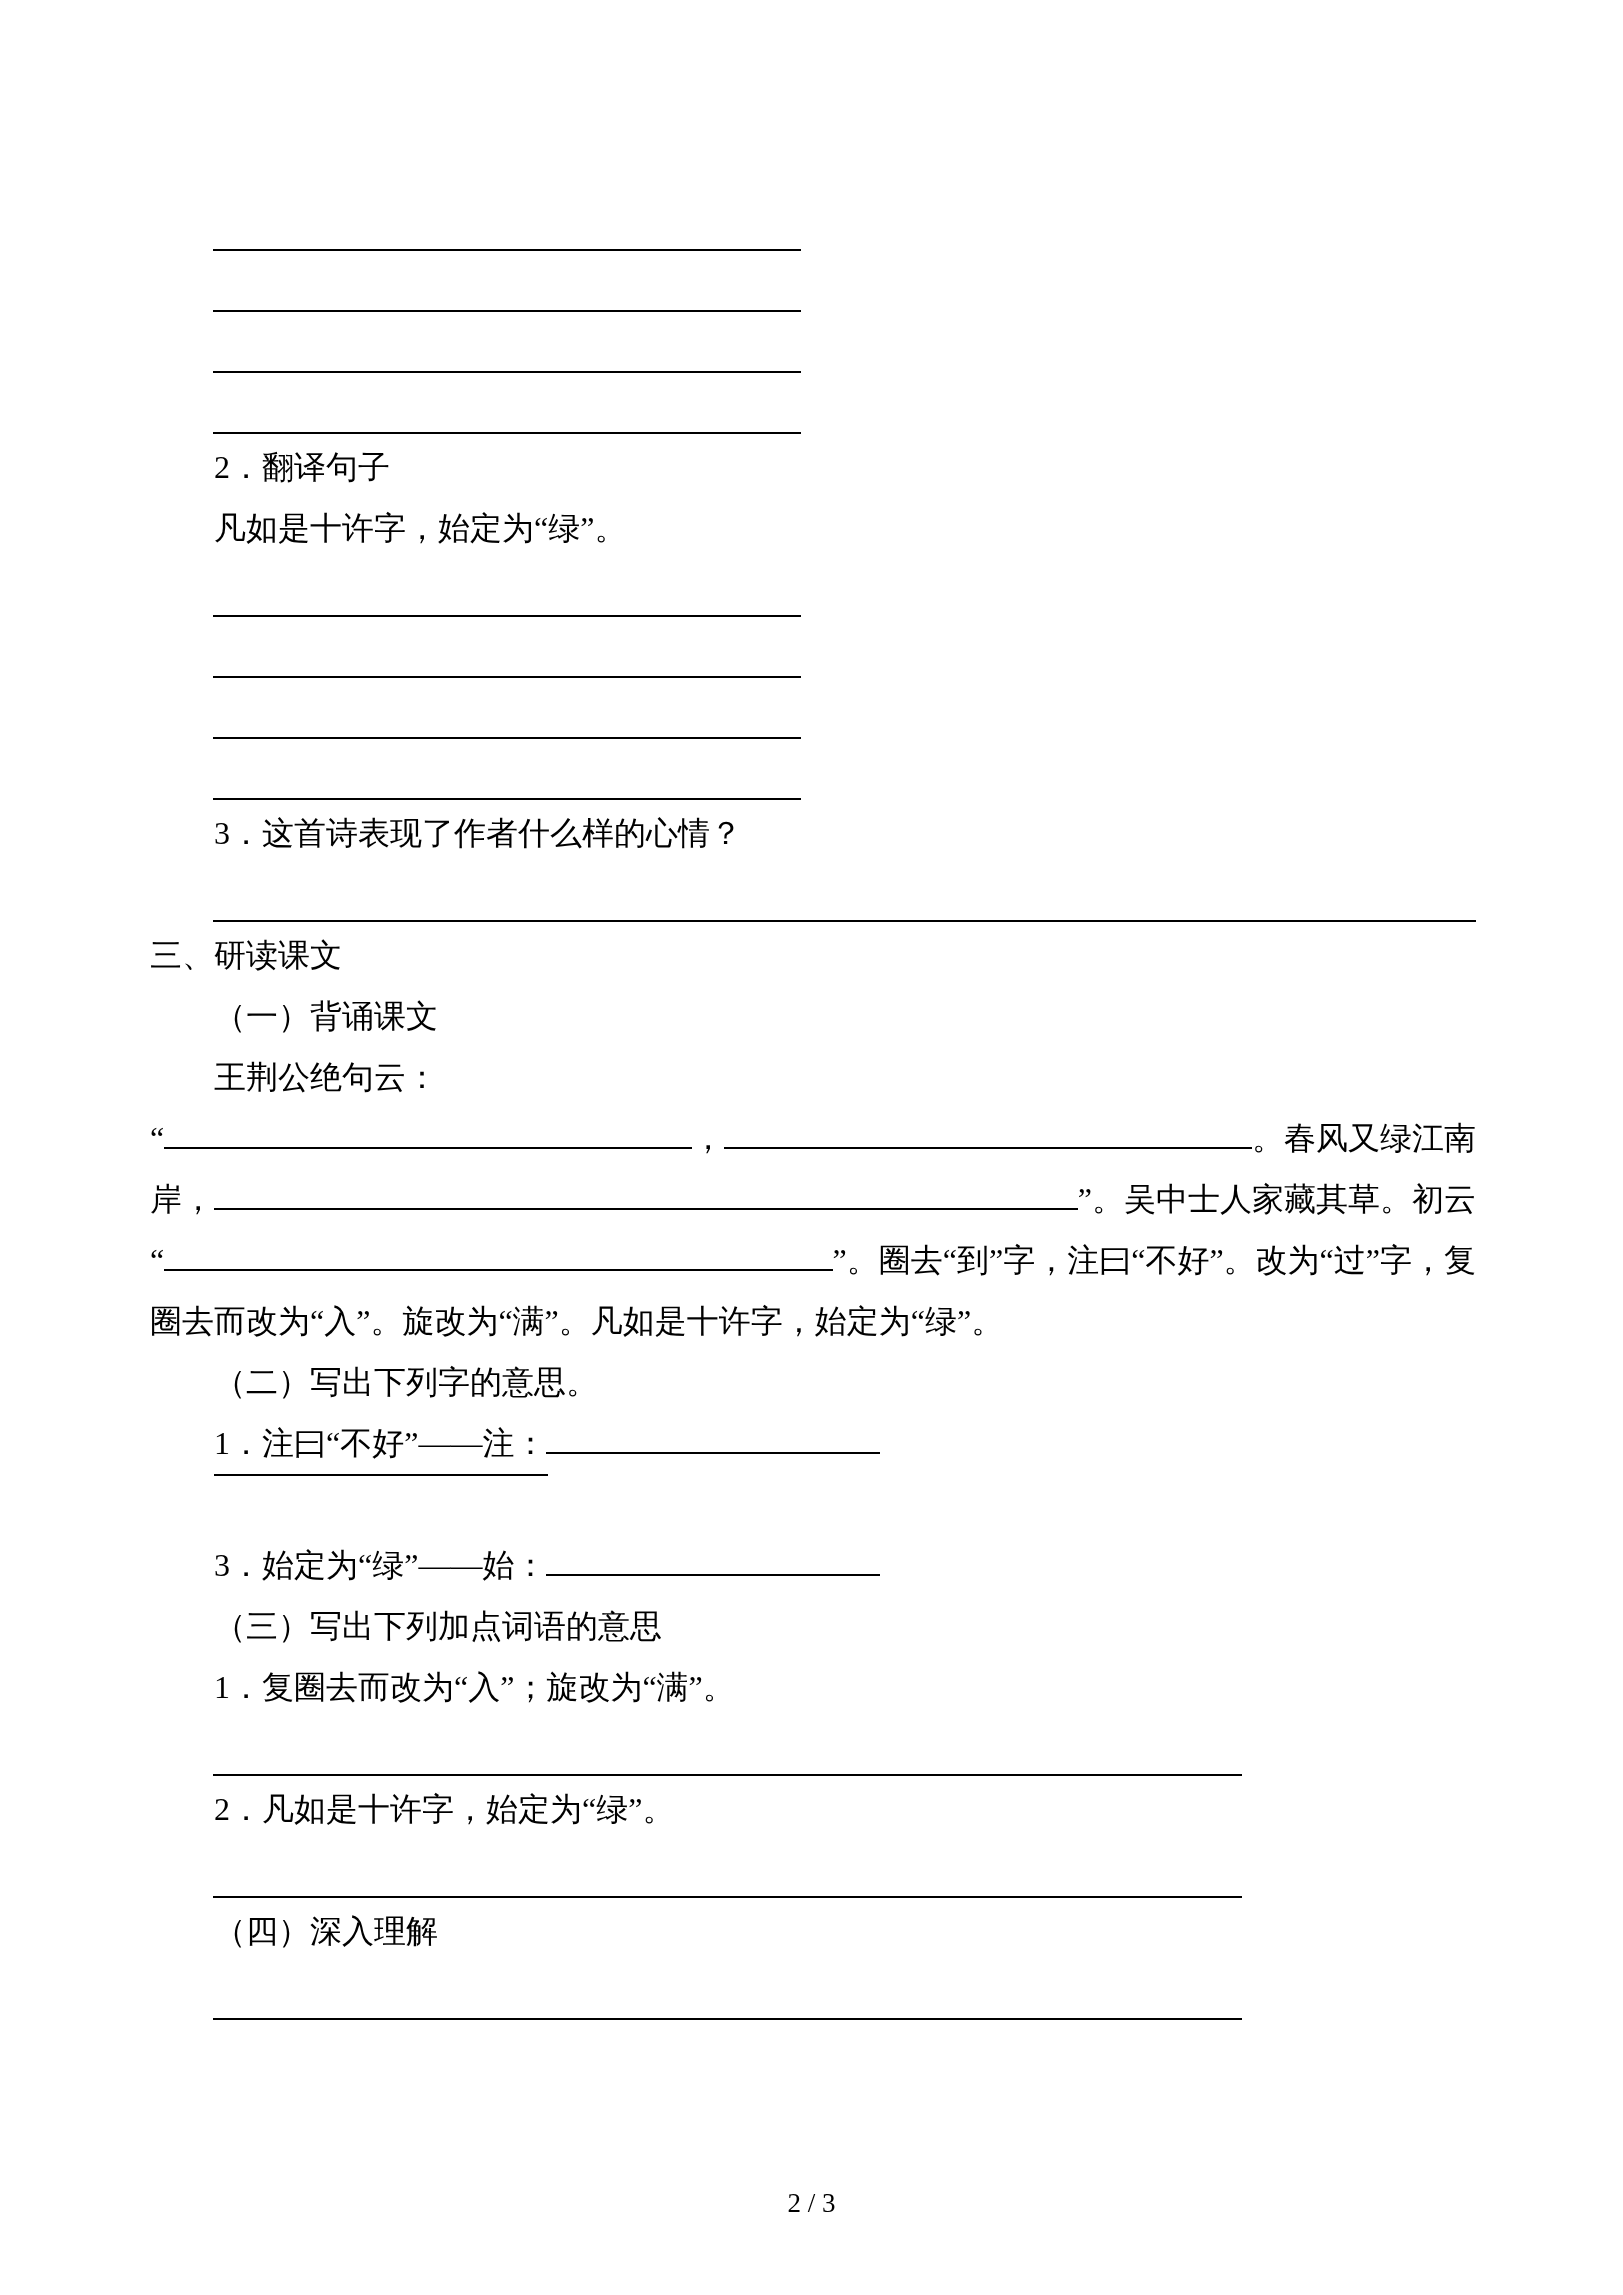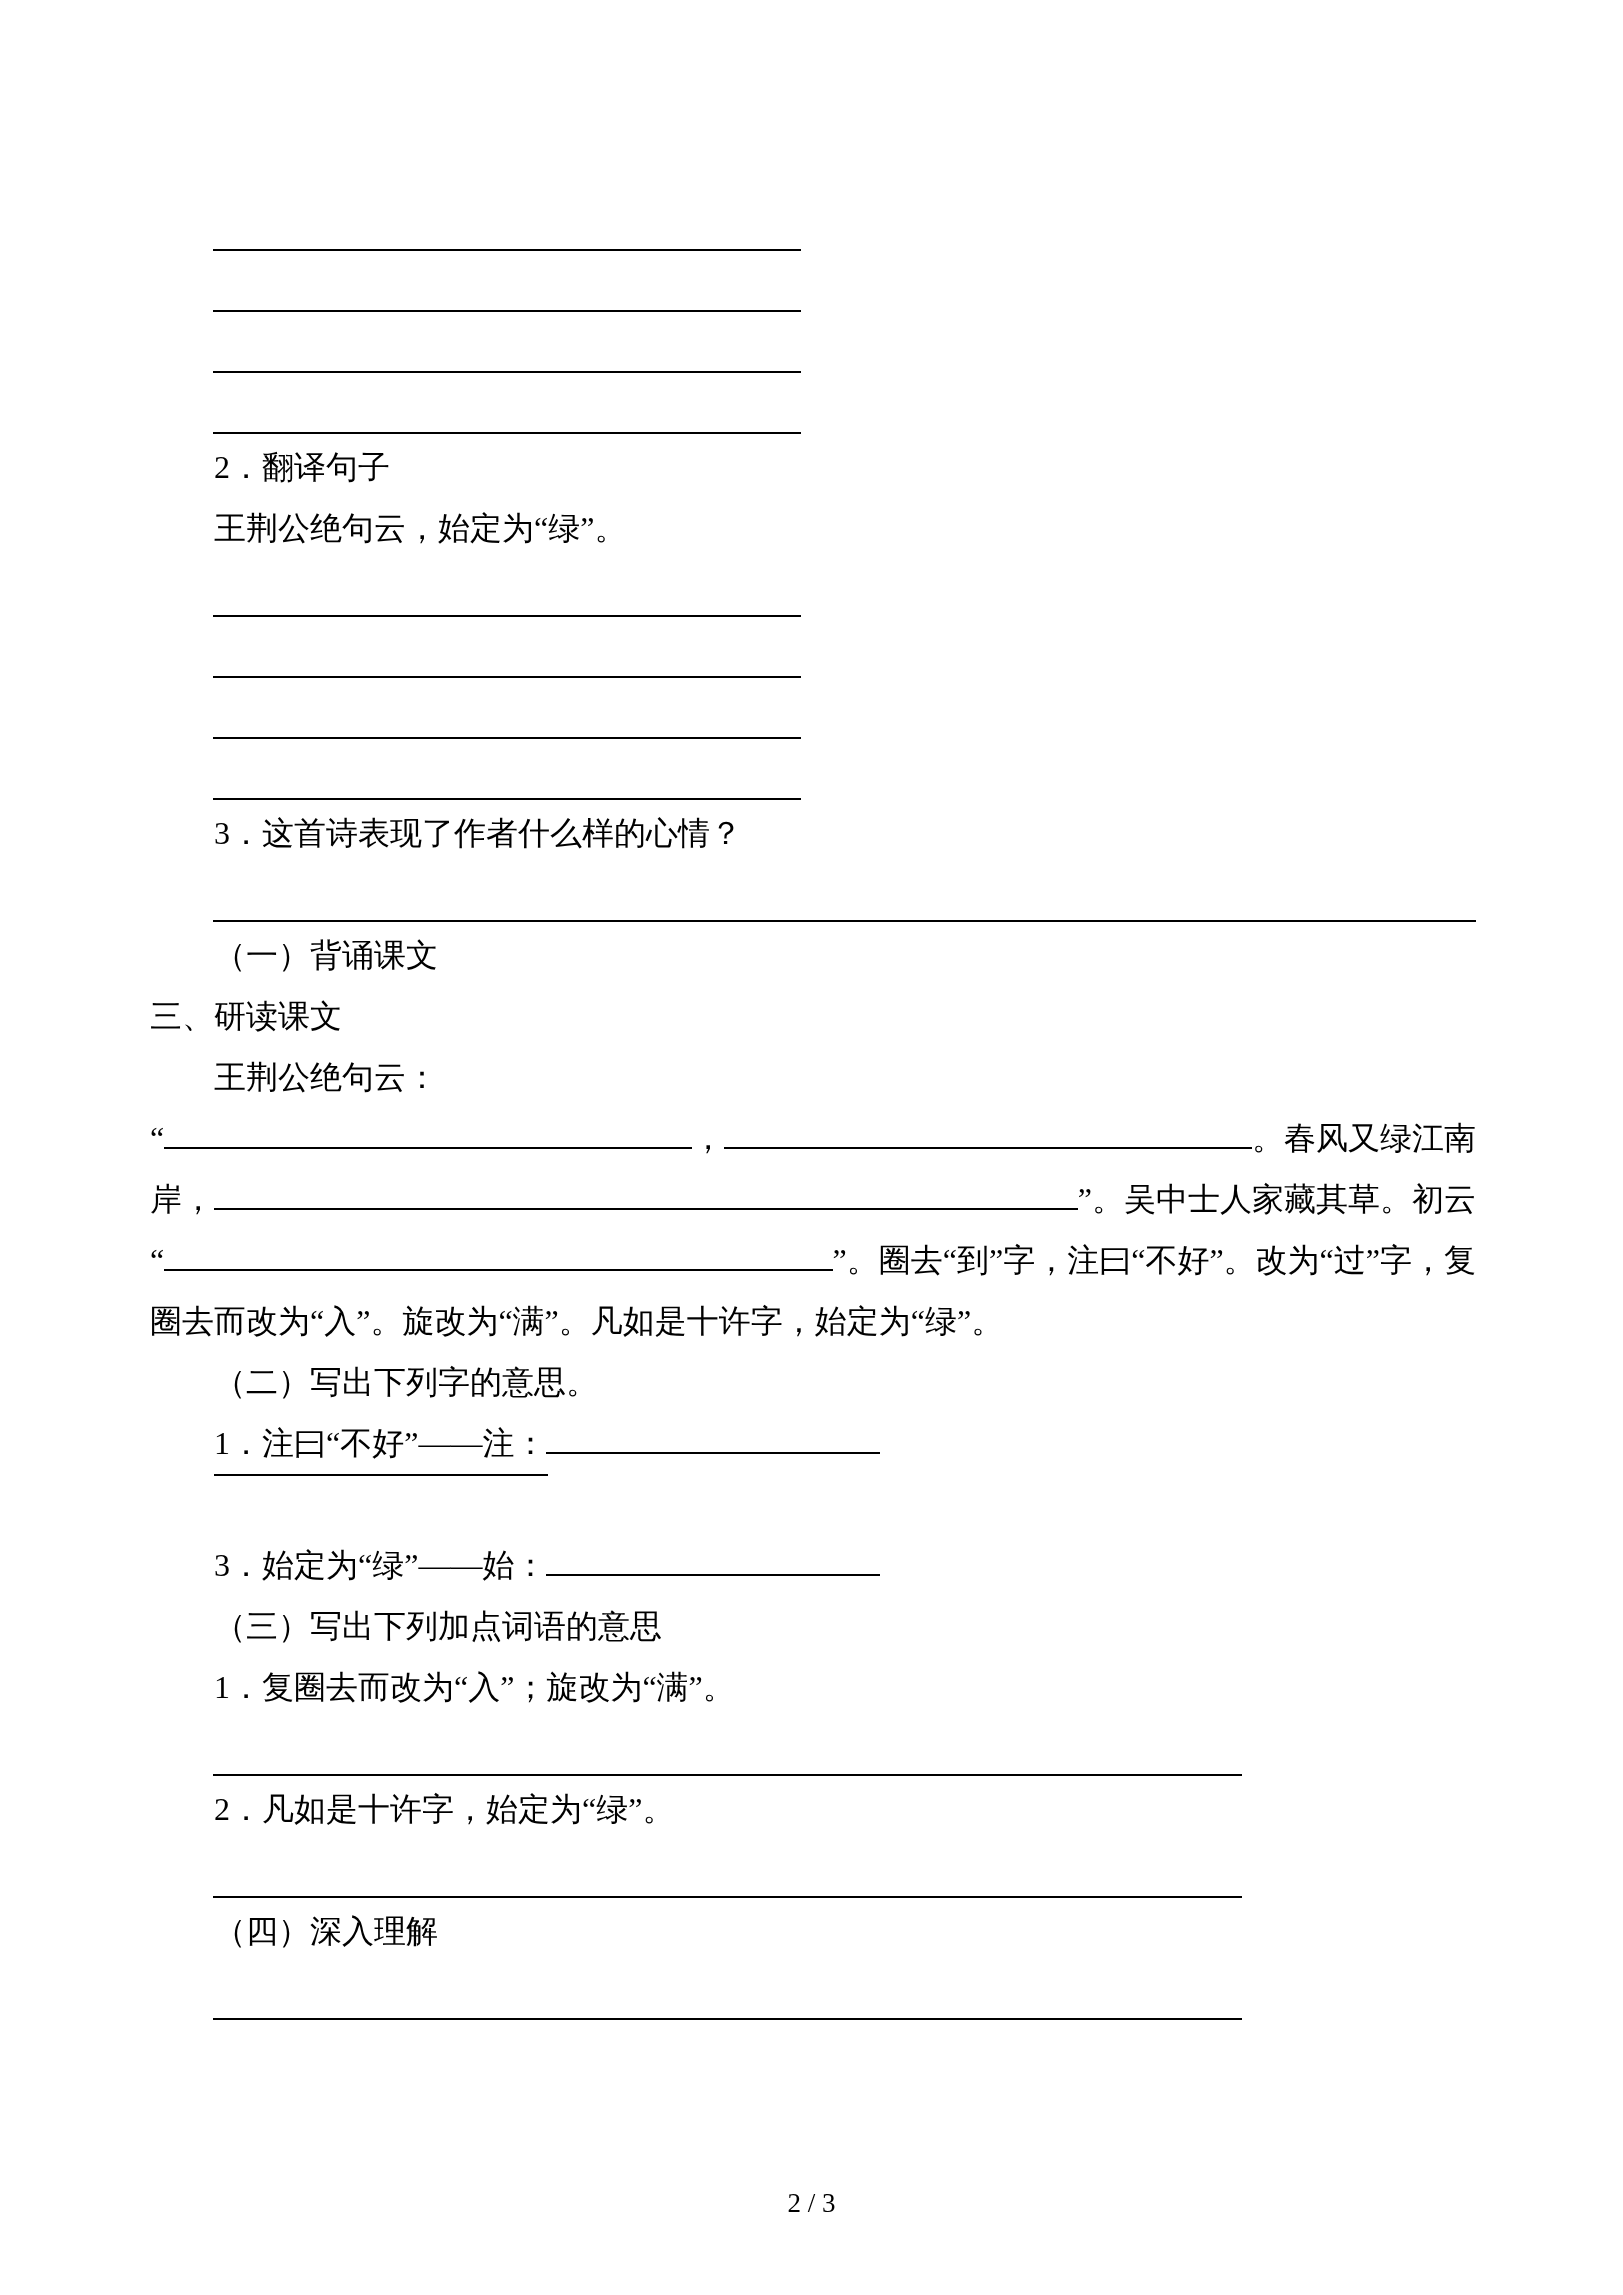--- a/index.html
+++ b/index.html
@@ -55,21 +55,21 @@
         <div class="blank blank-short"></div>
       </div>
     <div class="row">
         <div class="blank blank-short"></div>
       </div>
 
     <div class="row">
       <span class="txt indent">2．翻译句子</span>
     </div>
     <div class="row">
-      <span class="txt indent">王荆公绝句云，始定为“绿”。</span>
+      <span class="txt indent">凡如是十许字，始定为“绿”。</span>
     </div>
 
     <div class="row">
         <div class="blank blank-short"></div>
       </div>
     <div class="row">
         <div class="blank blank-short"></div>
       </div>
     <div class="row">
         <div class="blank blank-short"></div>
@@ -79,25 +79,25 @@
       </div>
 
     <div class="row">
       <span class="txt indent">3．这首诗表现了作者什么样的心情？</span>
     </div>
     <div class="row">
         <div class="blank blank-full"></div>
       </div>
 
     <div class="row">
-      <span class="txt indent">（一）背诵课文</span>
+      <span class="txt">三、研读课文</span>
     </div>
 
     <div class="row">
-      <span class="txt">三、研读课文</span>
+      <span class="txt indent">（一）背诵课文</span>
     </div>
     <div class="row">
       <span class="txt indent">王荆公绝句云：</span>
     </div>
 
     <div class="row flexrow">
       <span class="txt">“</span>
       <span class="u u-flex"></span>
       <span class="txt">，</span>
       <span class="u u-flex"></span>

